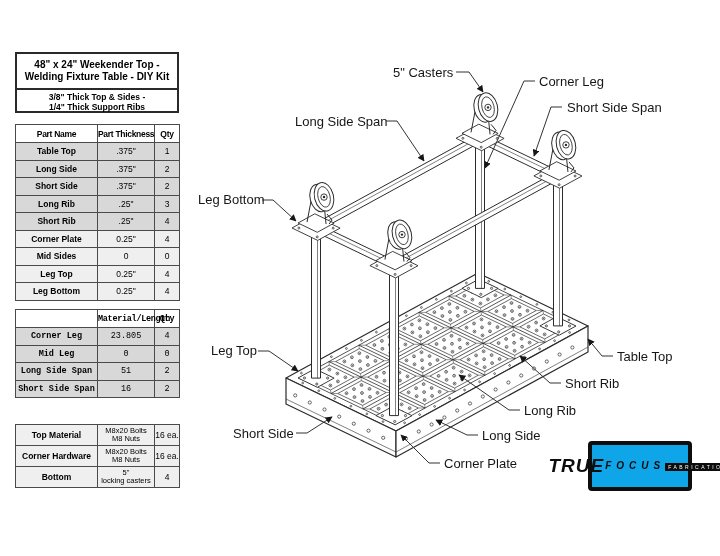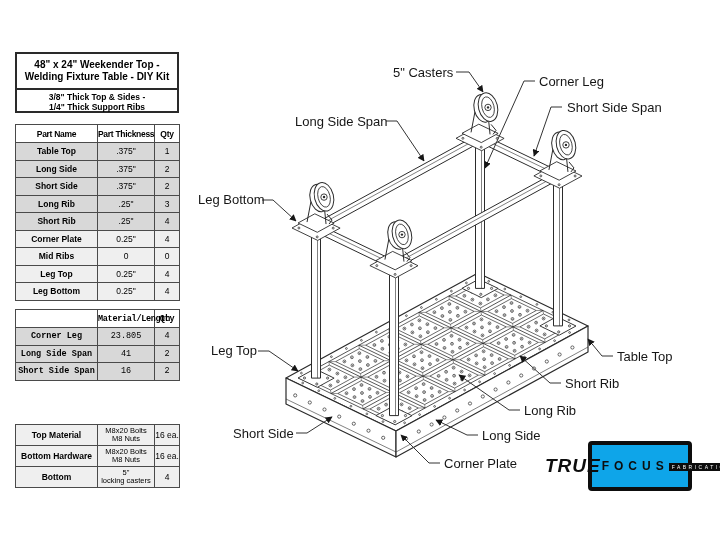--- a/index.html
+++ b/index.html
@@ -21,21 +21,21 @@
   tr.dark td{background:#d8d8d8;}
   tr.lite td{background:#efefef;}
   
   .diagram{position:absolute;left:0;top:0;}
   .lbl{font-family:"Liberation Sans",sans-serif;font-size:13px;fill:#161616;}
   .leader{fill:none;stroke:#333;stroke-width:1;}
   
   .logo{position:absolute;left:588px;top:441px;width:104px;height:50px;border:4px solid #0d0d0d;border-radius:4px;
         box-sizing:border-box;background:#0ea5e9;display:flex;flex-direction:row;align-items:center;justify-content:center;}
   .logo-true{font-size:19px;font-weight:bold;font-style:italic;letter-spacing:1px;line-height:16px;color:#0d0d0d;}
-  .logo-focus{font-size:12px;font-weight:bold;letter-spacing:5px;line-height:8px;color:#0d0d0d;margin-left:1px;}
+  .logo-focus{font-size:10px;font-weight:bold;letter-spacing:5px;line-height:8px;color:#0d0d0d;margin-left:1px;font-style:italic;}
   .logo-fab{font-size:5px;letter-spacing:2.5px;line-height:6px;background:#0d0d0d;color:#fff;padding:1px 3px;margin-top:1px;}
 </style>
 </head>
 <body>
 
 <div class="stage">
 
   <div class="titlebox">
     <div class="tb-top">
       <div>48" x 24" Weekender Top -</div>
@@ -83,21 +83,21 @@
           <td class="nm">Short Rib</td>
           <td>.25"</td>
           <td>4</td>
         </tr>
     <tr class="lite">
           <td class="nm">Corner Plate</td>
           <td>0.25"</td>
           <td>4</td>
         </tr>
     <tr class="lite">
-          <td class="nm">Mid Ribs</td>
+          <td class="nm">Mid Sides</td>
           <td>0</td>
           <td>0</td>
         </tr>
     <tr class="lite">
           <td class="nm">Leg Top</td>
           <td>0.25"</td>
           <td>4</td>
         </tr>
     <tr class="lite">
           <td class="nm">Leg Bottom</td>
@@ -118,22 +118,27 @@
       <th></th>
       <th>Material/Length</th>
       <th>Qty</th>
     </tr>
     <tr class="dark">
           <td class="nm">Corner Leg</td>
           <td>23.805</td>
           <td>4</td>
         </tr>
     <tr class="dark">
+          <td class="nm">Mid Leg</td>
+          <td>0</td>
+          <td>0</td>
+        </tr>
+    <tr class="dark">
           <td class="nm">Long Side Span</td>
-          <td>41</td>
+          <td>51</td>
           <td>2</td>
         </tr>
     <tr class="dark">
           <td class="nm">Short Side Span</td>
           <td>16</td>
           <td>2</td>
         </tr>
   </tbody>
     </table>
 
@@ -146,21 +151,21 @@
     <tbody>
         <tr class="lite">
       <td class="nm">Top Material</td>
       <td class="two">
             <div>M8x20 Bolts</div>
             <div>M8 Nuts</div>
           </td>
       <td>16 ea.</td>
     </tr>
     <tr class="lite">
-      <td class="nm">Bottom Hardware</td>
+      <td class="nm">Corner Hardware</td>
       <td class="two">
             <div>M8x20 Bolts</div>
             <div>M8 Nuts</div>
           </td>
       <td>16 ea.</td>
     </tr>
     <tr class="lite">
       <td class="nm">Bottom</td>
       <td class="two">
             <div>5"</div>

